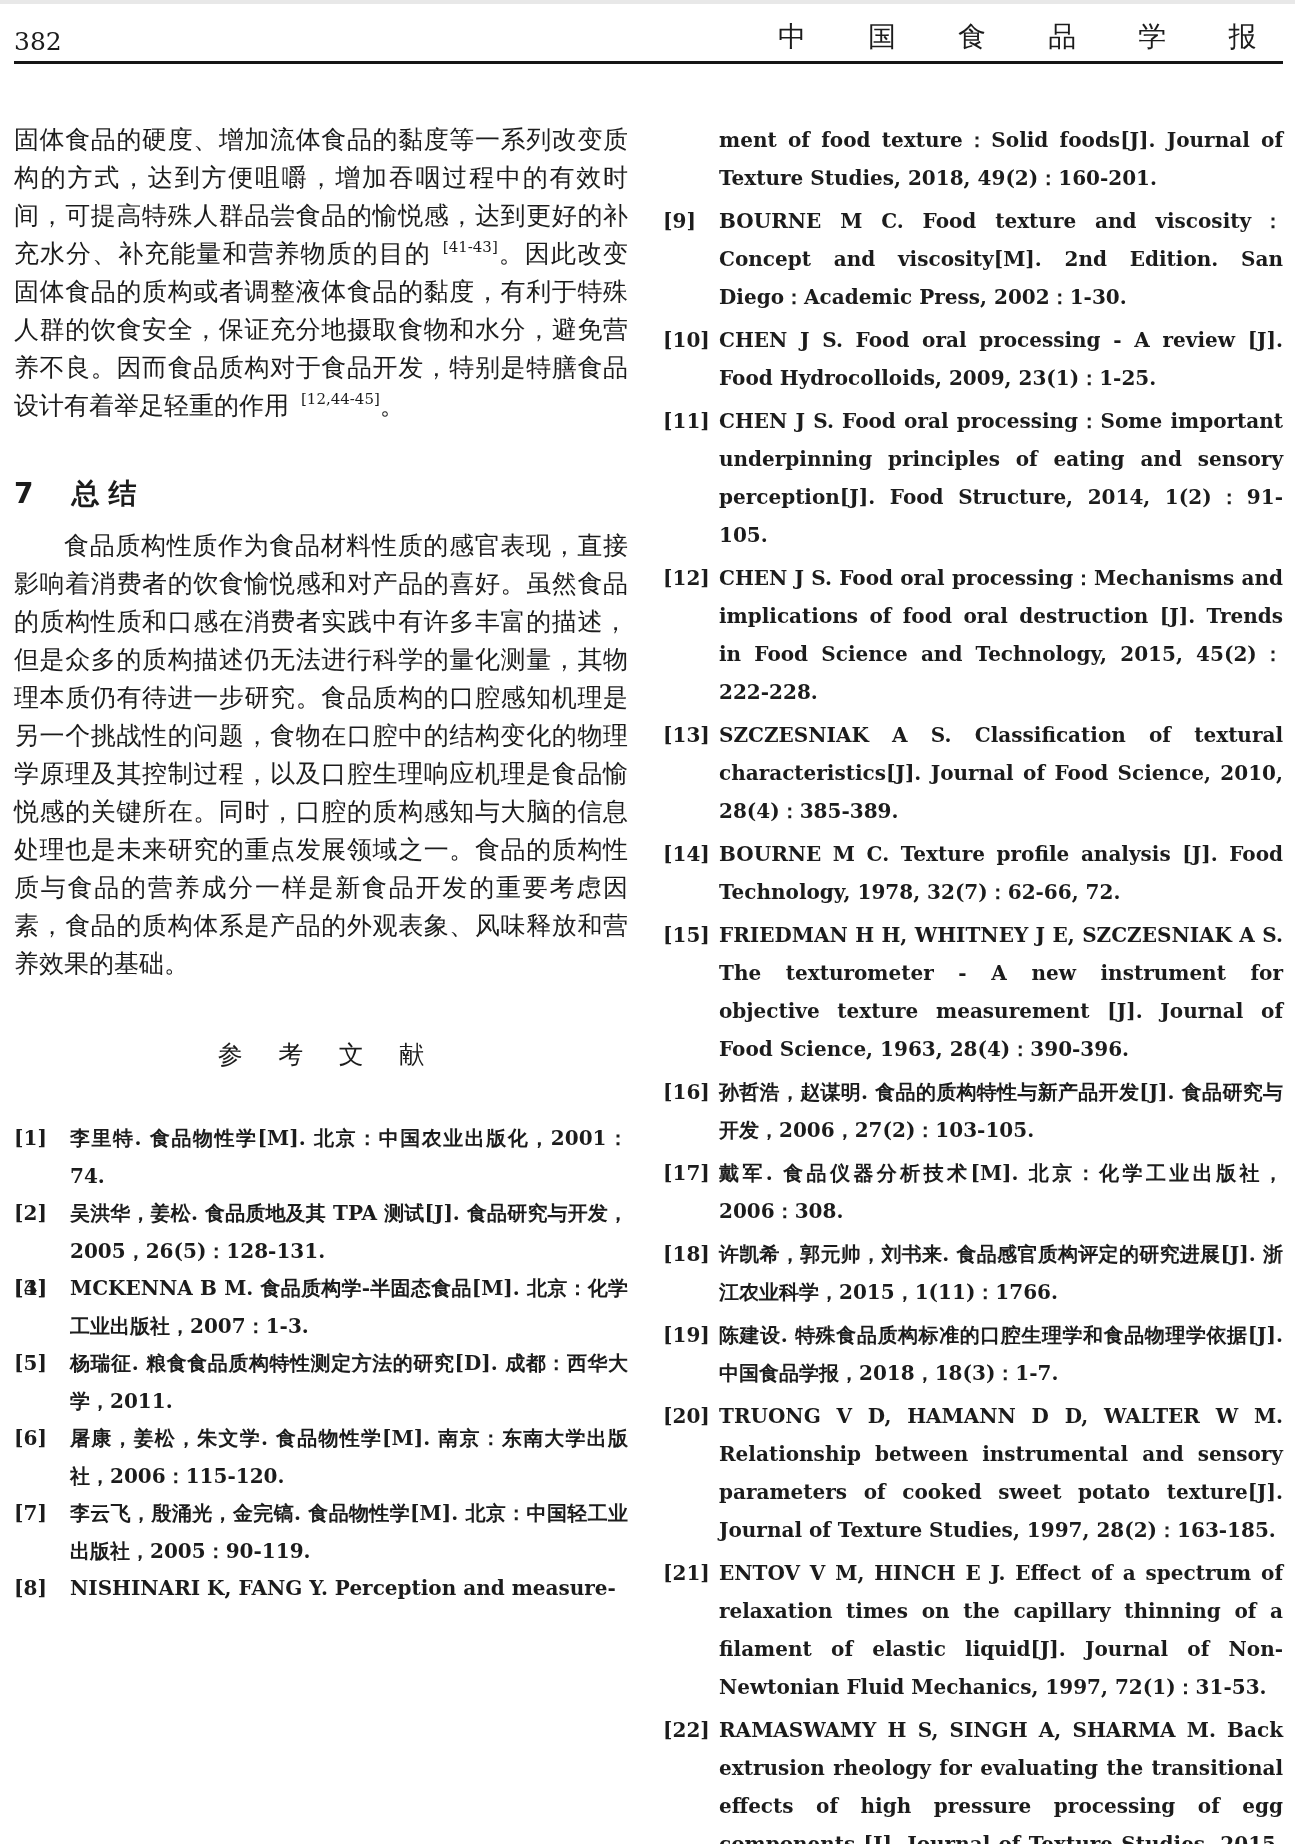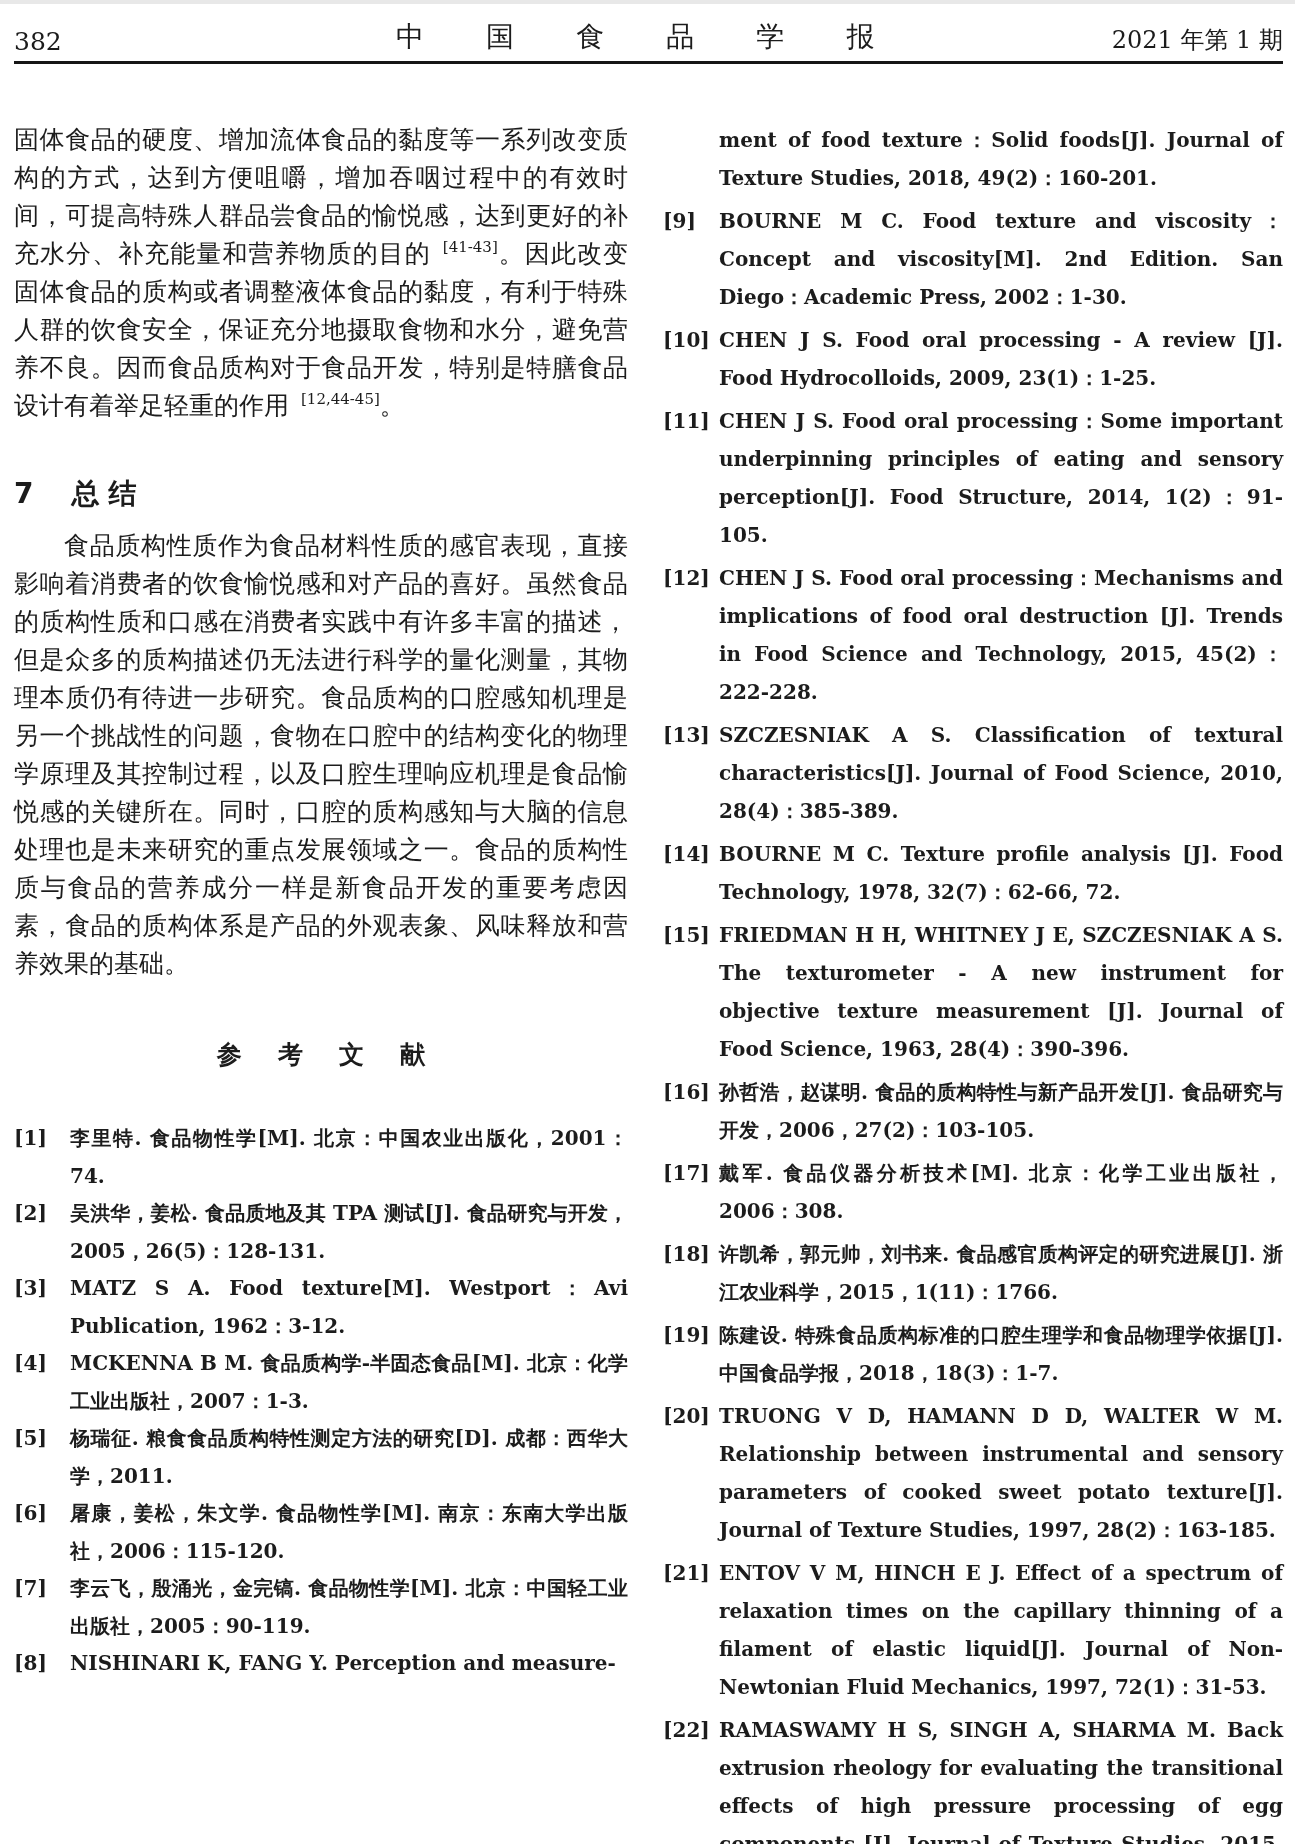--- a/index.html
+++ b/index.html
@@ -61,21 +61,21 @@
     font-size: 28px;
     line-height: 34px;
   }
   .section-heading .sec-num { margin-right: 38px; }
   .section-heading .sec-title { letter-spacing: 9px; }
   
   .refs-heading {
     margin: 57px 0 50px 0;
     text-align: center;
     font-size: 25px;
-    font-weight: bold;
+    font-weight: normal;
     line-height: 30px;
   }
   .refs-heading span {
     display: inline-block;
     letter-spacing: 0.55em;
     margin-right: -0.55em;
   }
   
   .ref {
     position: relative;
@@ -94,21 +94,20 @@
   .col-right .ref { margin-bottom: 5px; line-height: 38px; }
 </style>
 </head>
 <body>
 
 <div class="page">
 
   <div class="running-head">
     <span class="rh-left">382</span>
     <span class="rh-center">中 国 食 品 学 报</span>
-    <span class="rh-right">2021 年第 1 期</span>
   </div>
   <div class="head-rule"></div>
 
   <div class="columns">
 
     <div class="col-left">
 
       <p class="body-para"><span>固体食品的硬度、增加流体食品的黏度等一系列改变质构的方式，达到方便咀嚼，增加吞咽过程中的有效时间，可提高特殊人群品尝食品的愉悦感，达到更好的补充水分、补充能量和营养物质的目的</span><sup class="cite">[41-43]</sup><span>。因此改变固体食品的质构或者调整液体食品的黏度，有利于特殊人群的饮食安全，保证充分地摄取食物和水分，避免营养不良。因而食品质构对于食品开发，特别是特膳食品设计有着举足轻重的作用</span><sup class="cite">[12,44-45]</sup><span>。</span></p>
 
       <h2 class="section-heading">
@@ -124,21 +123,20 @@
       <div class="ref">
         <span class="ref-id">[1]</span>
         <span class="ref-text">李里特. 食品物性学[M]. 北京：中国农业出版化，2001：74.</span>
       </div>
       <div class="ref">
         <span class="ref-id">[2]</span>
         <span class="ref-text">吴洪华，姜松. 食品质地及其 TPA 测试[J]. 食品研究与开发，2005，26(5)：128-131.</span>
       </div>
       <div class="ref">
         <span class="ref-id">[3]</span>
-        <span class="ref-text">MATZ S A. Food texture[M]. Westport：Avi Publication, 1962：3-12.</span>
       </div>
       <div class="ref">
         <span class="ref-id">[4]</span>
         <span class="ref-text">MCKENNA B M. 食品质构学-半固态食品[M]. 北京：化学工业出版社，2007：1-3.</span>
       </div>
       <div class="ref">
         <span class="ref-id">[5]</span>
         <span class="ref-text">杨瑞征. 粮食食品质构特性测定方法的研究[D]. 成都：西华大学，2011.</span>
       </div>
       <div class="ref">

